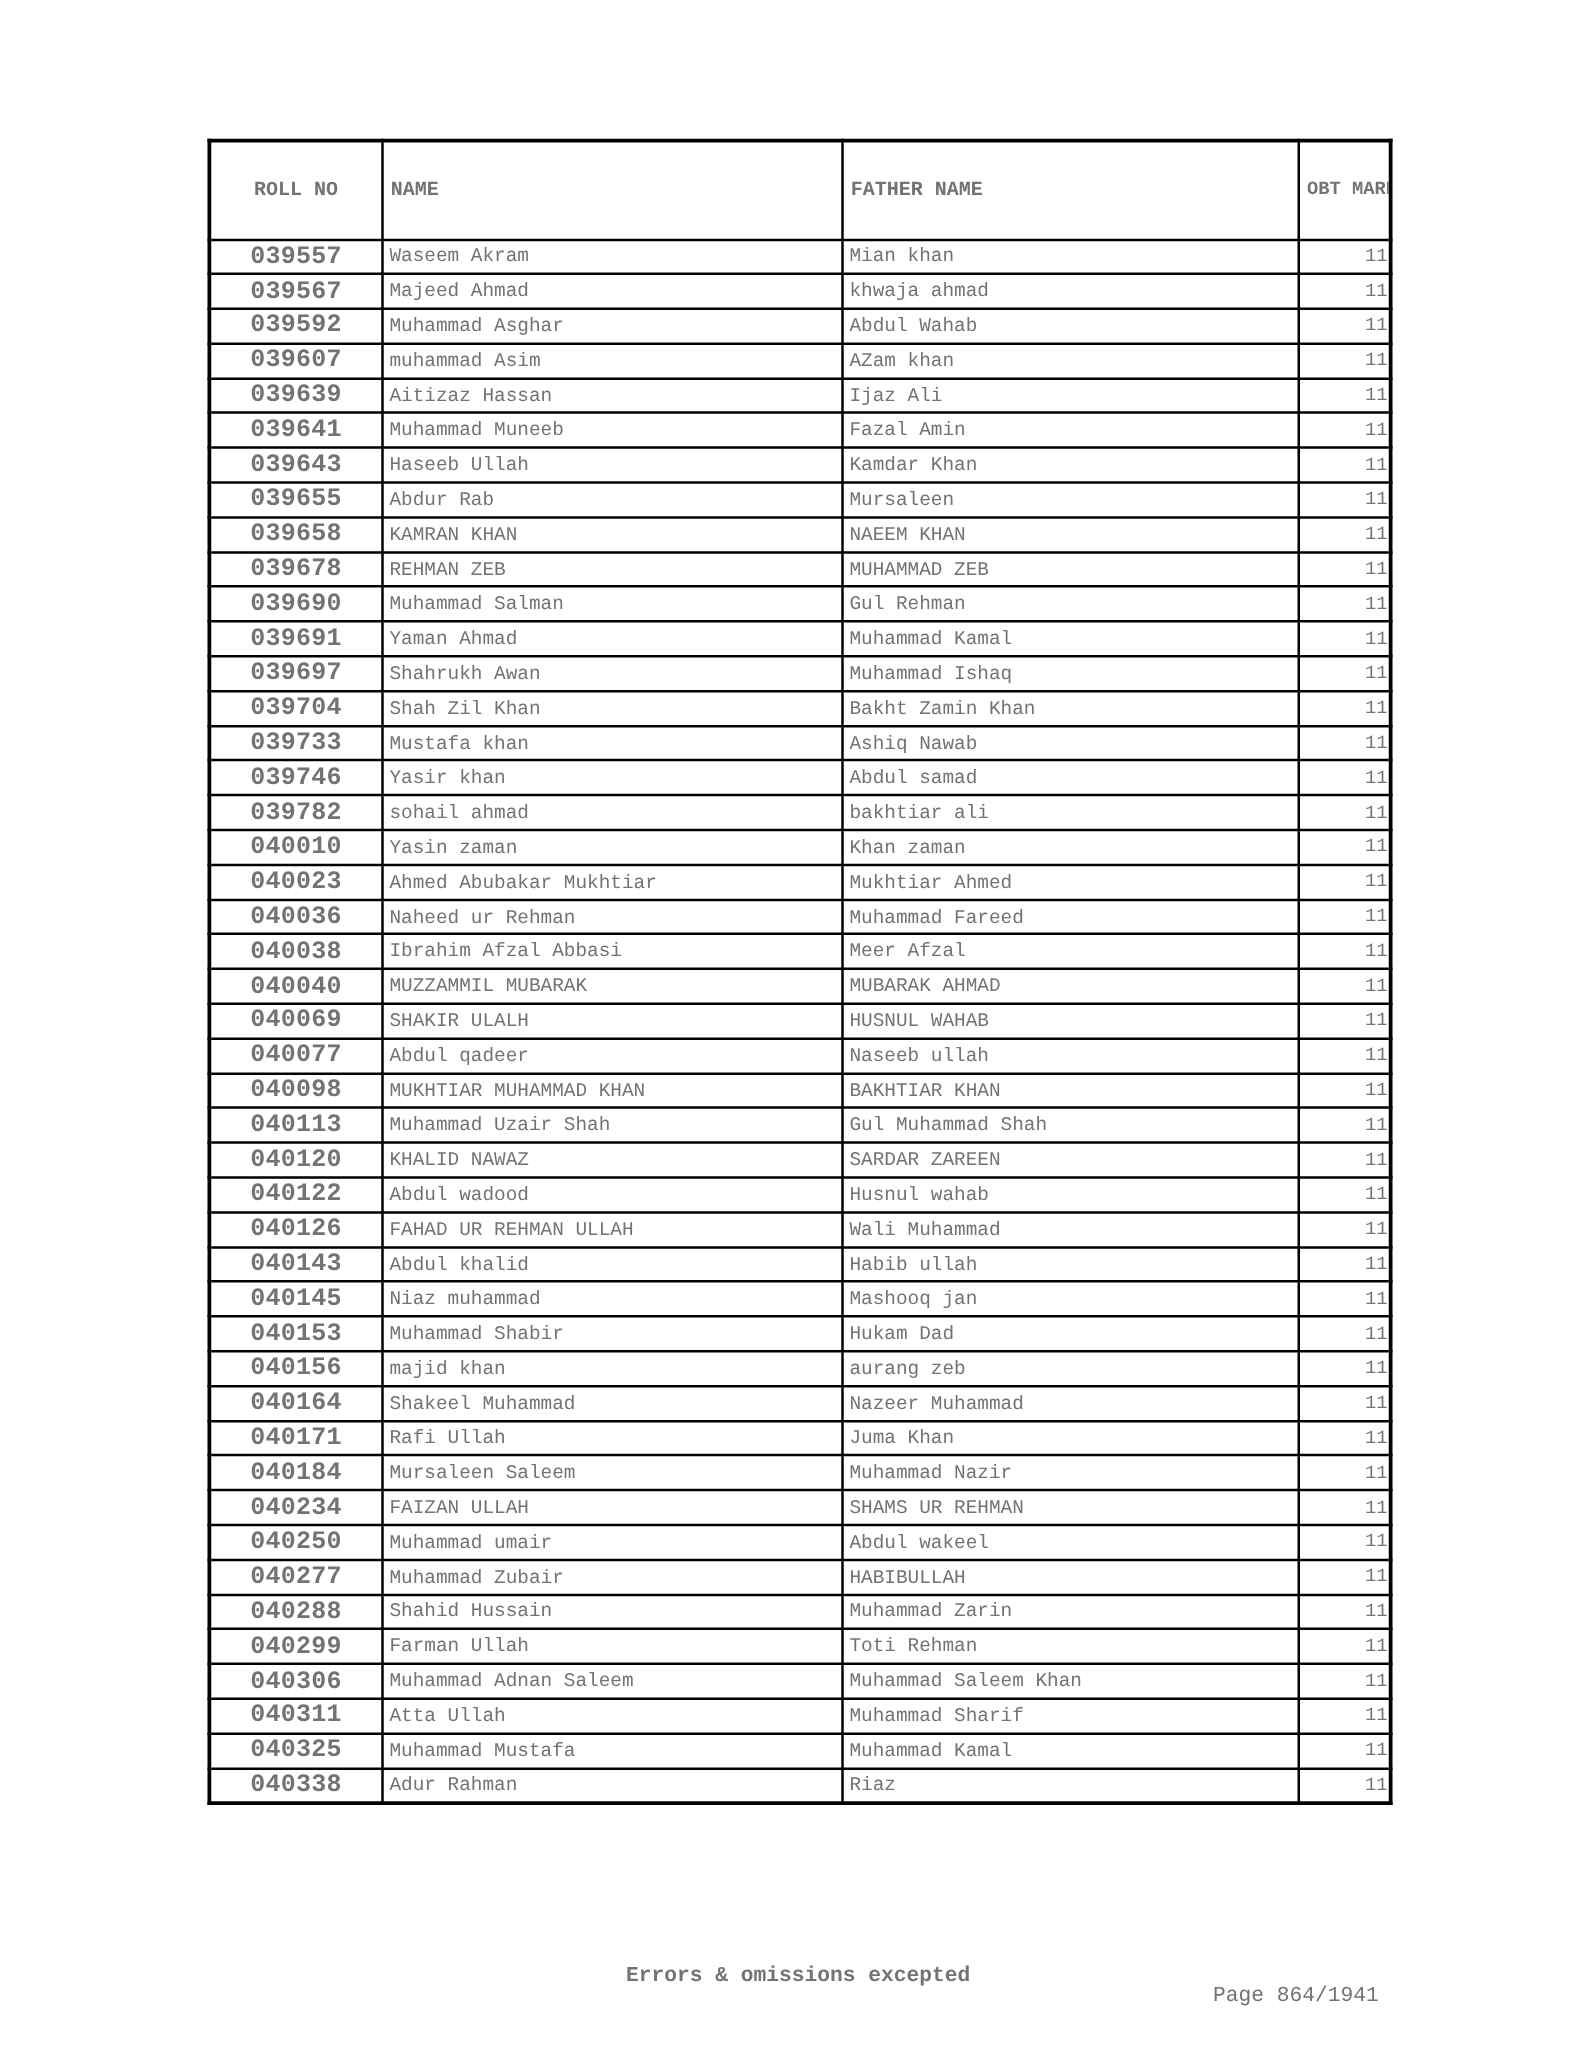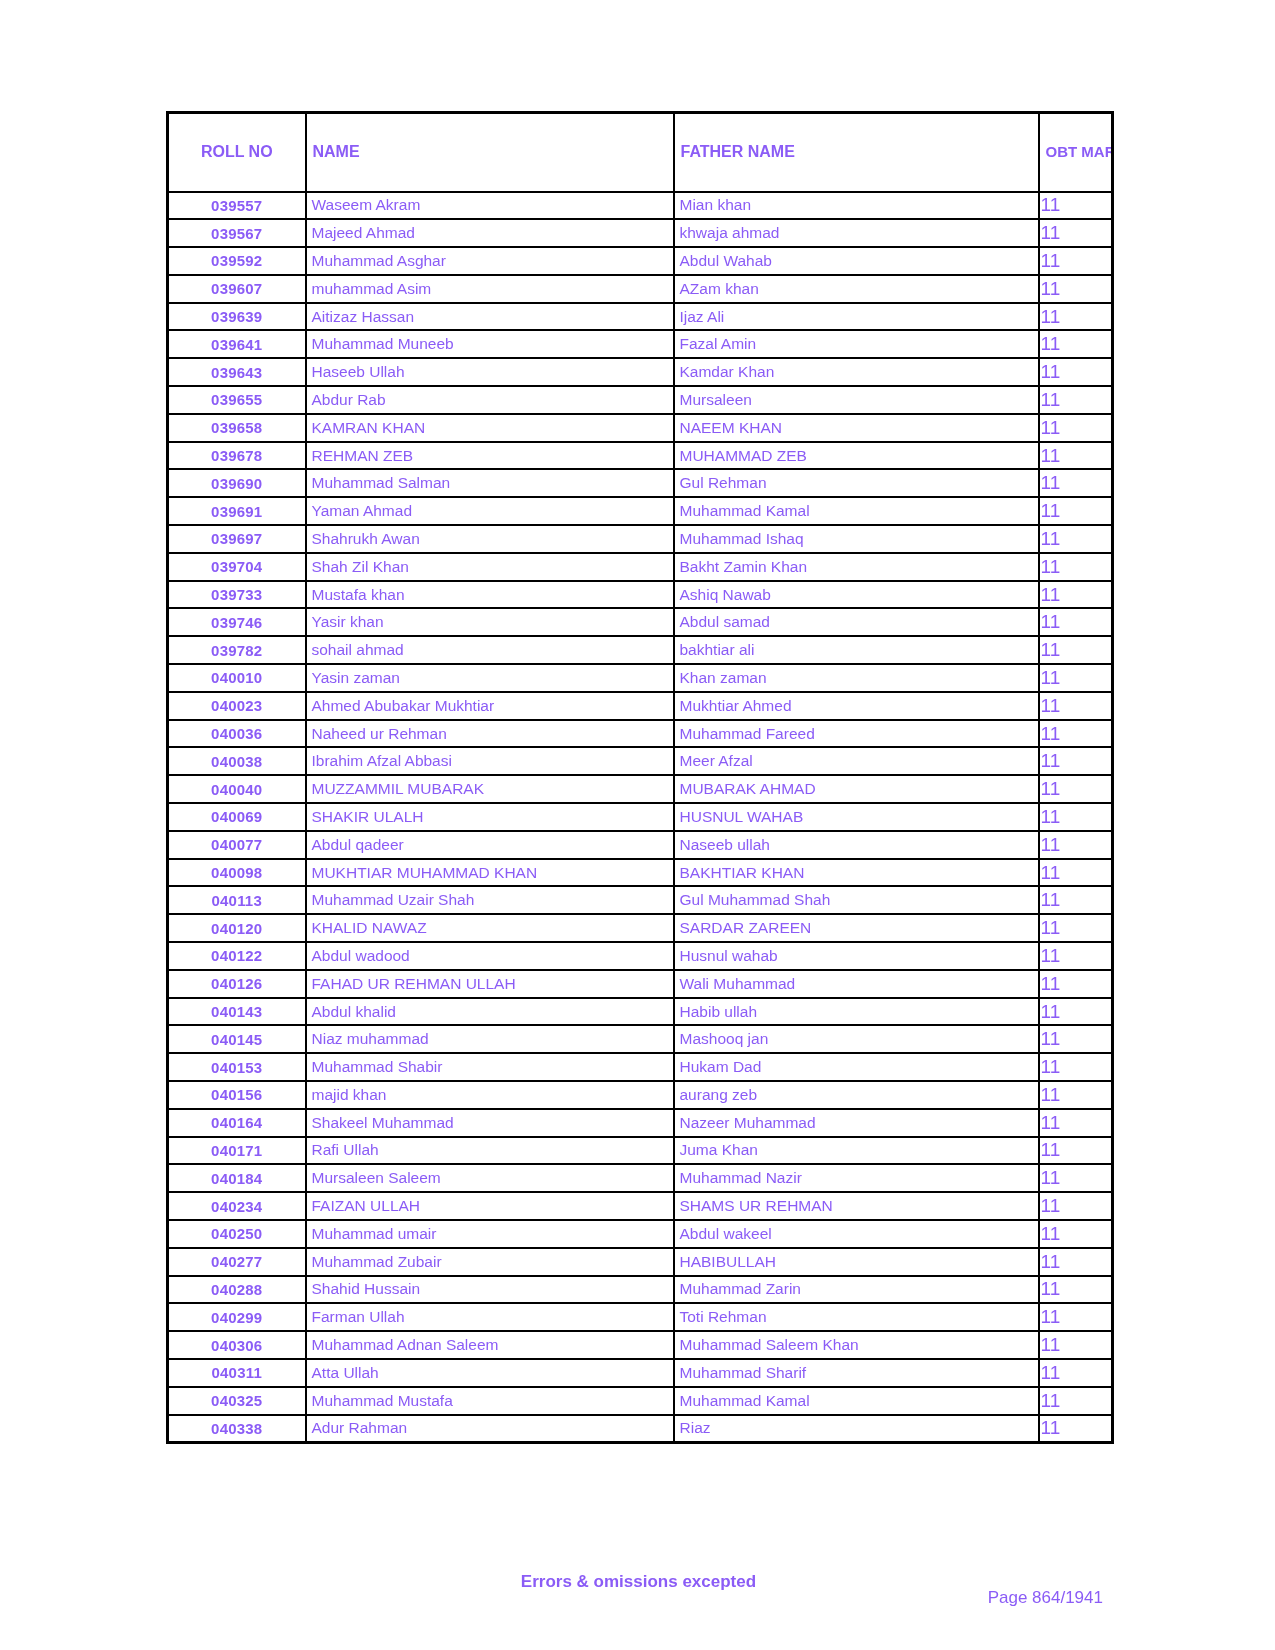--- a/index.html
+++ b/index.html
@@ -5,22 +5,22 @@
   html, body {
     margin: 0;
     padding: 0;
     background: #ffffff;
   }
   .page {
     position: relative;
     width: 1275px;
     height: 1650px;
     background: #ffffff;
-    font-family: Liberation Sans, sans-serif;
-    color: #8b5cf6;
+    font-family: Liberation Mono, monospace;
+    color: #737373;
     overflow: hidden;
   }
   table.results {
     position: absolute;
     left: 166px;
     top: 111px;
     width: 945px;
     border-collapse: collapse;
     table-layout: fixed;
     border: 3px solid #000;
@@ -48,32 +48,32 @@
     font-size: 15px;
     padding: 0 6px;
     white-space: normal;
     line-height: 1.35;
   }
   tbody tr { height: 27.8px; }
   tbody td { vertical-align: middle; }
   td.cell-roll {
     font-weight: bold;
     text-align: center;
-    font-size: 15px;
+    font-size: 20px;
     letter-spacing: 0.2px;
   }
   td.cell-name,
   td.cell-father {
     text-align: left;
     padding-left: 5px;
     font-size: 15.5px;
   }
   td.cell-marks {
-    text-align: left;
-    font-size: 19px;
+    text-align: right;
+    font-size: 15px;
   }
   .footer {
     position: absolute;
     left: 166px;
     top: 1572px;
     width: 945px;
     height: 24px;
   }
   .footer-note {
     position: absolute;

